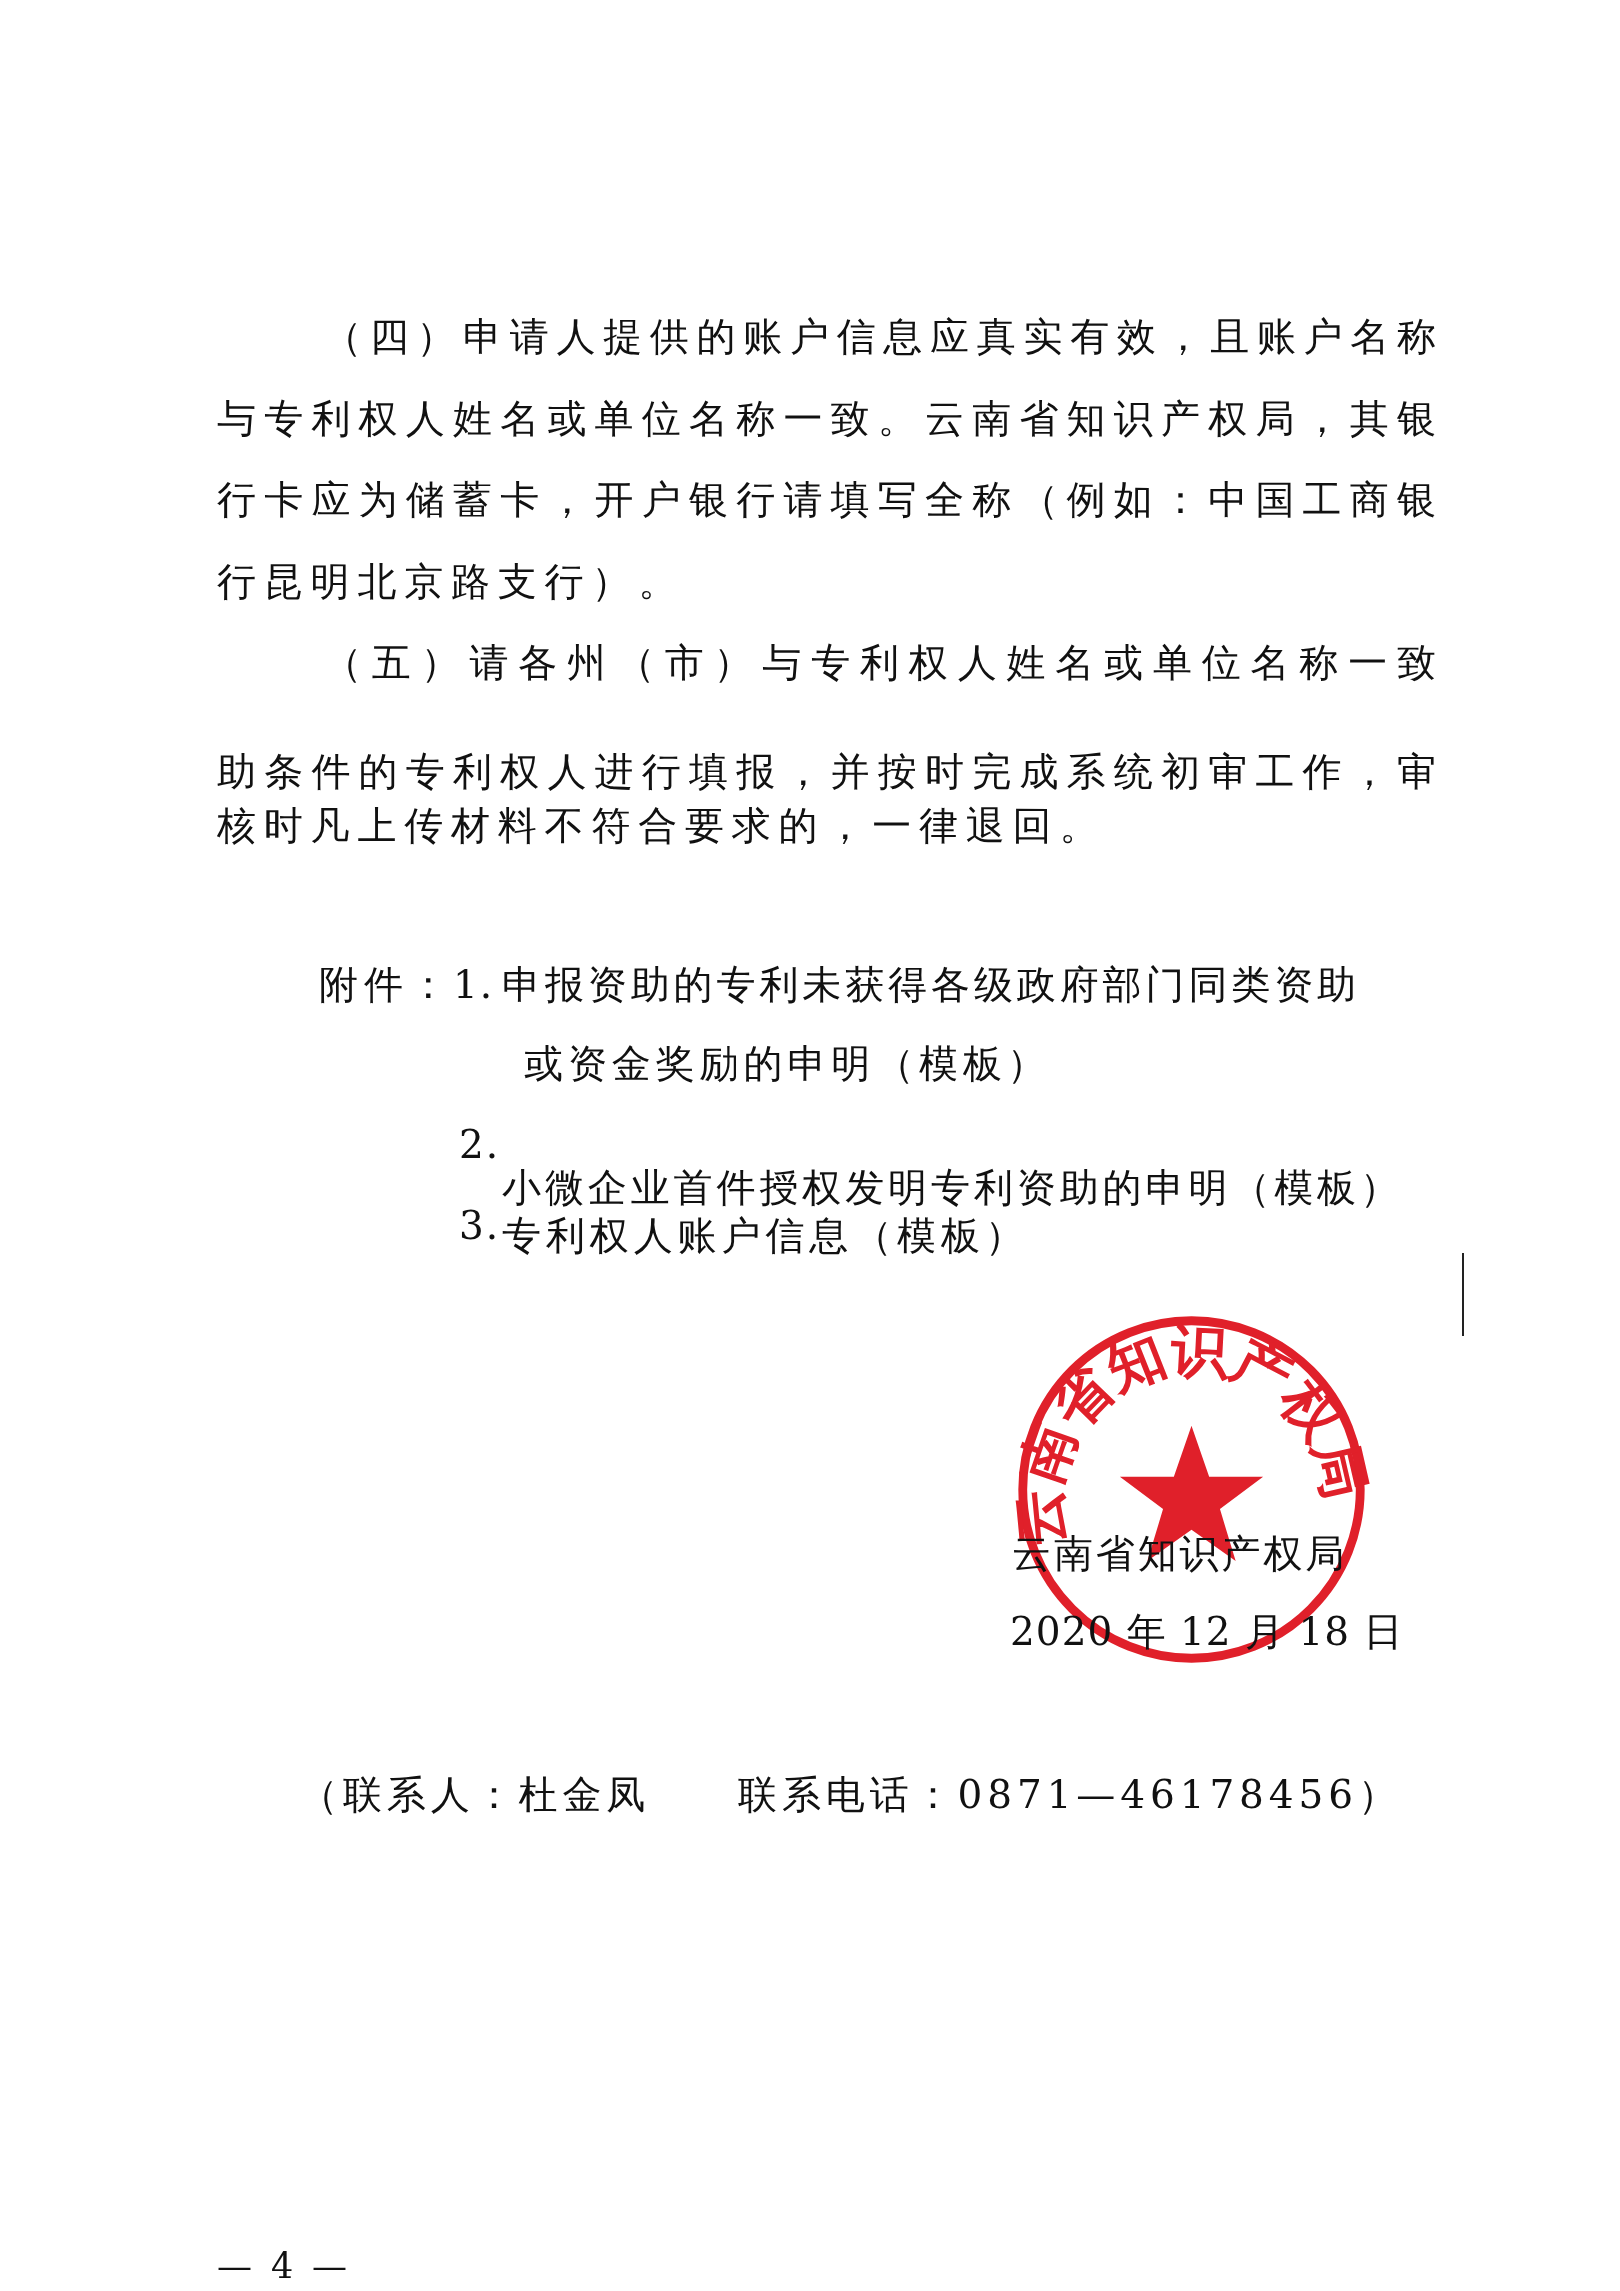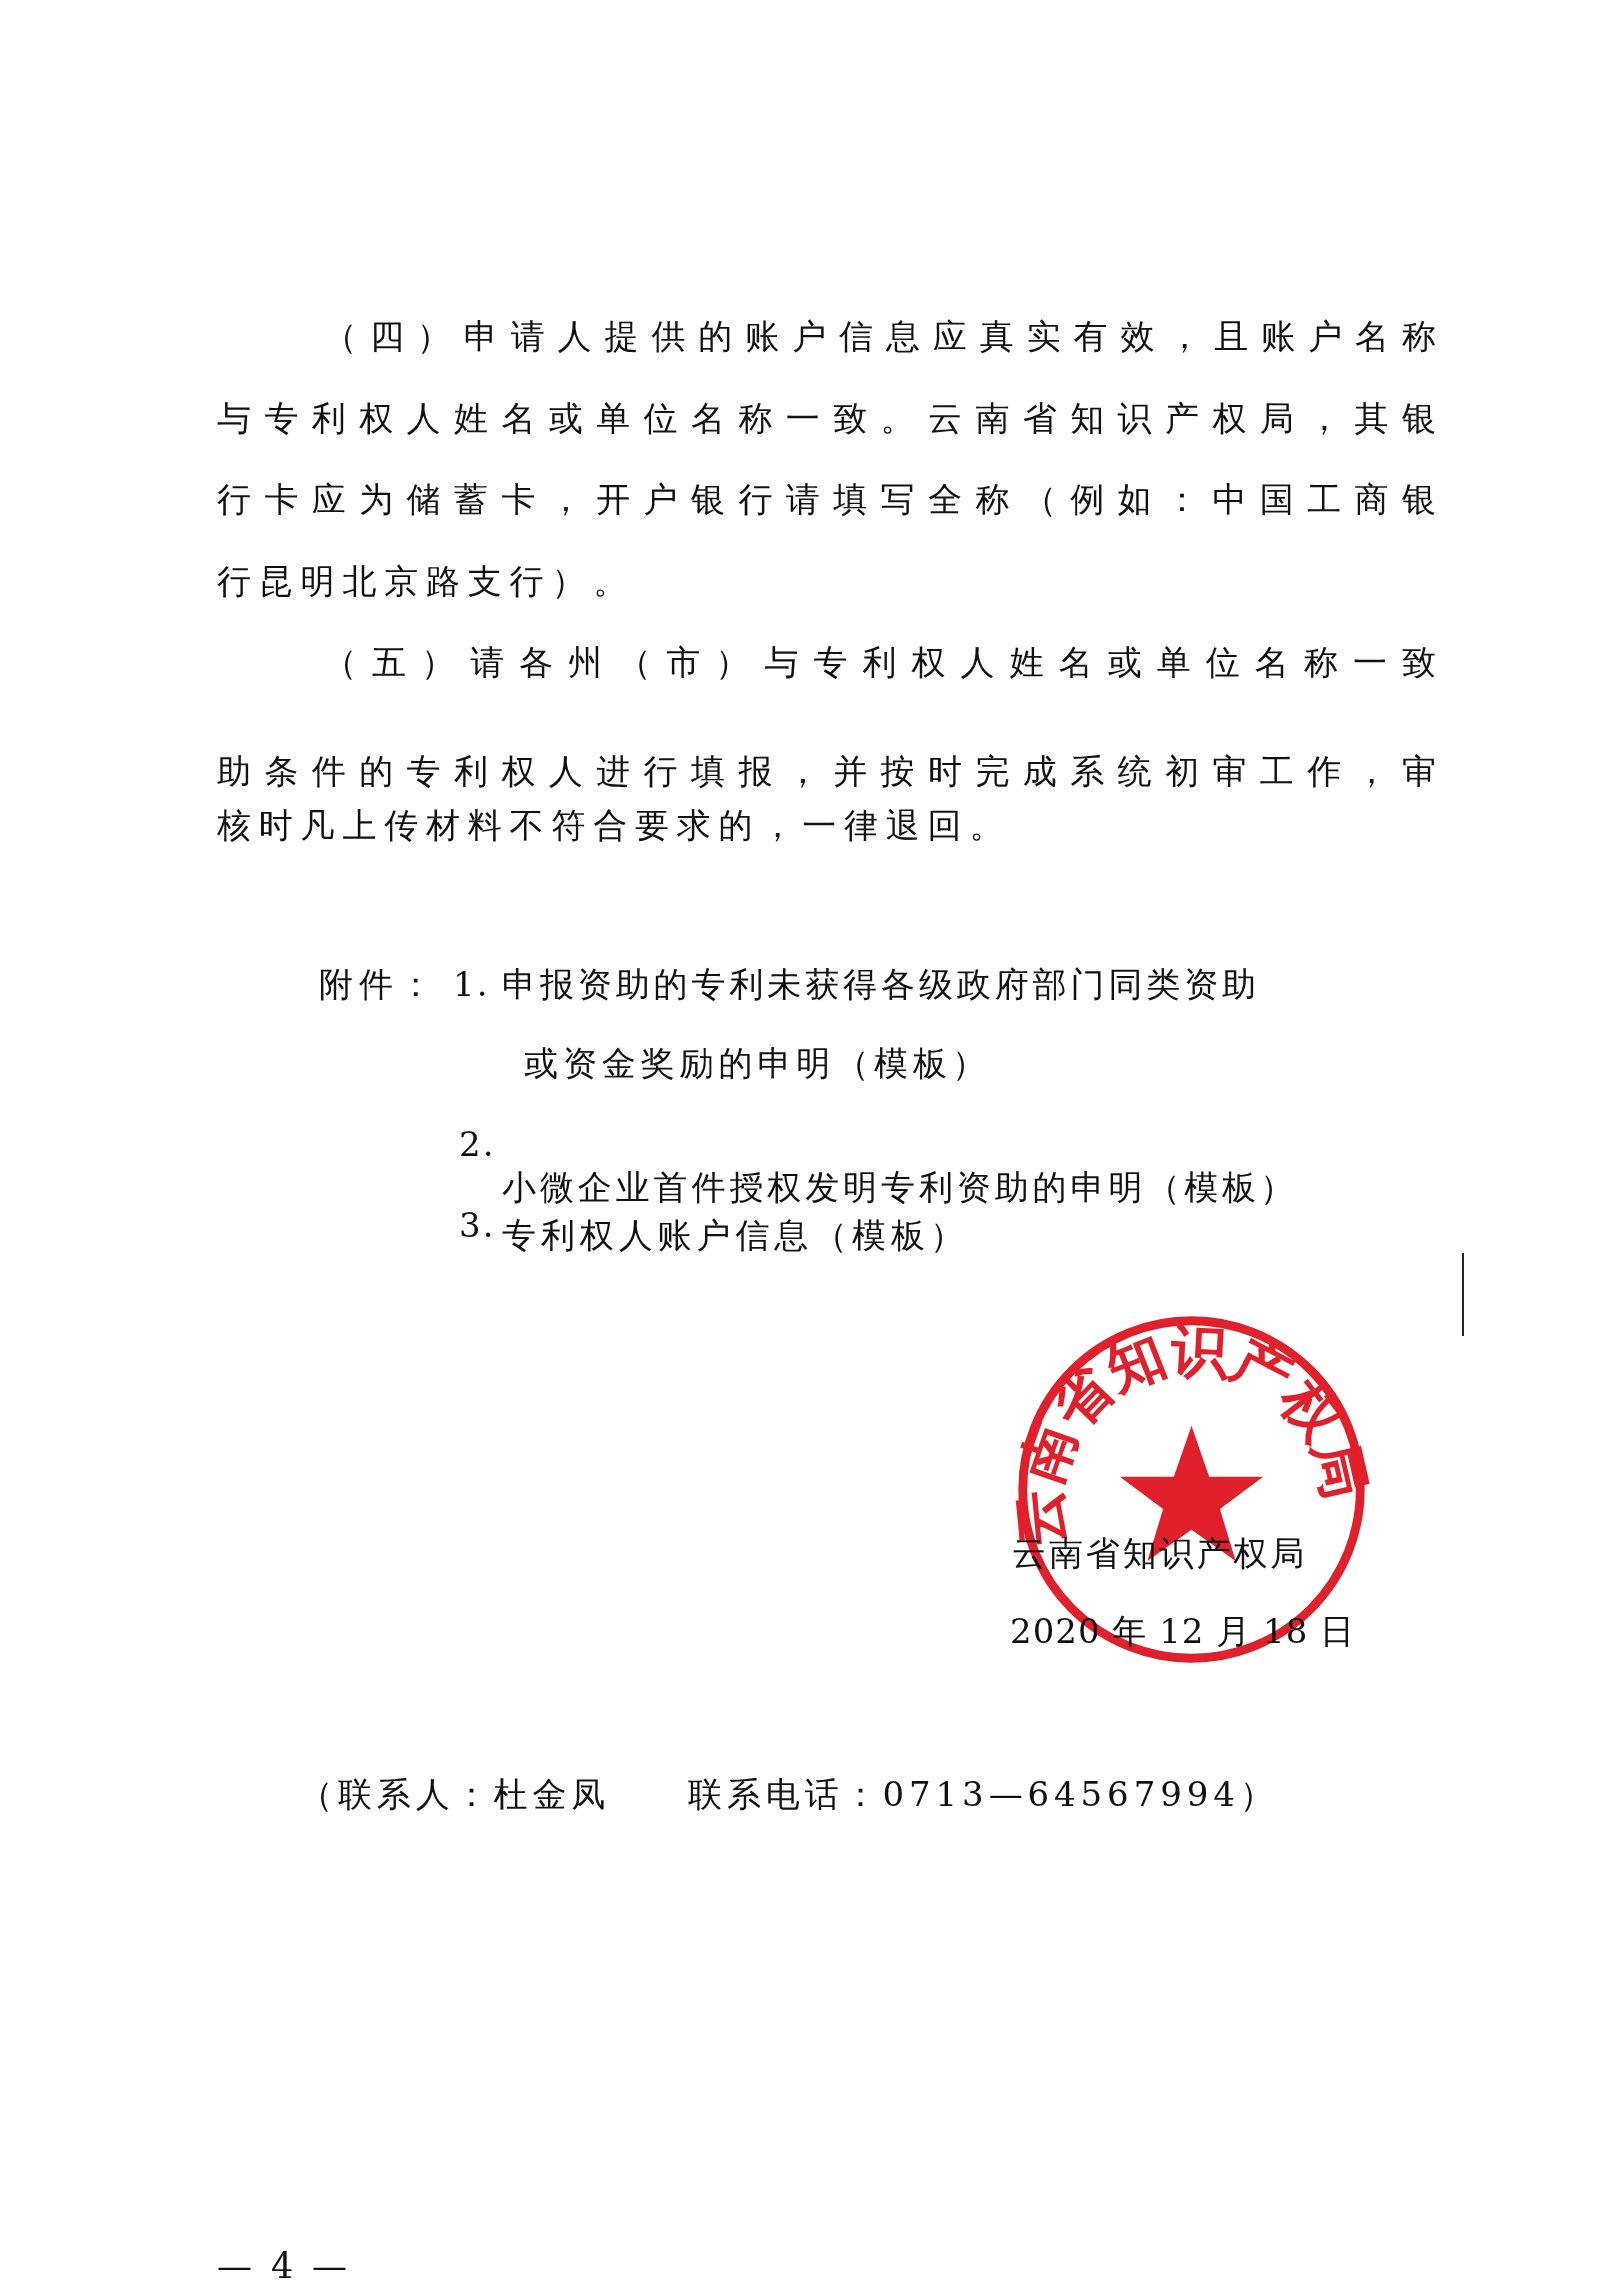--- a/index.html
+++ b/index.html
@@ -1,17 +1,17 @@
 <!DOCTYPE html>
 <html><head>
 <meta charset="utf-8">
 <style>
   html,body{margin:0;padding:0;background:#fff;}
   body{width:1620px;height:2292px;position:relative;overflow:hidden;font-family:"DejaVu Serif","Liberation Serif",serif;color:#111;}
-  .line{position:absolute;font-size:34px;line-height:49px;white-space:nowrap;letter-spacing:5.9px;}
+  .line{position:absolute;font-size:39px;line-height:49px;white-space:nowrap;letter-spacing:5.9px;}
   .just{left:217px;width:1219px;text-align-last:justify;text-align:justify;letter-spacing:0;}
   .stamp{position:absolute;left:1014px;left:1010px;top:1308px;width:363px;height:363px;}
   .vline{position:absolute;left:1462px;top:1253px;width:2px;height:83px;background:#222;}
 </style>
 </head>
 <body>
 
 <div>
   <div class="line just" style="top:312px;text-indent:106px;">（四）申请人提供的账户信息应真实有效，且账户名称</div>
   <div class="line just" style="top:394px;">与专利权人姓名或单位名称一致。云南省知识产权局，其银</div>
@@ -40,17 +40,17 @@
     <defs>
         <path id="arc" d="M 60 250 A 135 135 0 1 1 310 250"></path>
       </defs>
     <text font-size="58" fill="#e0202a" font-family="DejaVu Sans, sans-serif" font-weight="bold"><textPath href="#arc" startOffset="2%">云南省知识产权局</textPath></text>
     <polygon fill="#e0202a" points="185,120 203,172 258,172 214,205 230,258 185,226 140,258 156,205 112,172 167,172"></polygon>
   </svg>
 
   <div class="line" style="top:1529px;left:1012px;letter-spacing:2.9px;">云南省知识产权局</div>
   <div class="line" style="top:1607px;left:1010px;letter-spacing:1px;">2020 年 12 月 18 日</div>
 
-  <div class="line" style="top:1770px;left:299px;letter-spacing:4.9px;">（联系人：杜金凤　　联系电话：0713—64567994）</div>
+  <div class="line" style="top:1770px;left:299px;letter-spacing:4.9px;">（联系人：杜金凤　　联系电话：0871—46178456）</div>
 
   <div class="line" style="top:2242px;left:217px;font-size:35px;letter-spacing:3.9px;">— 4 —</div>
 </div>
 
 
 </body></html>

